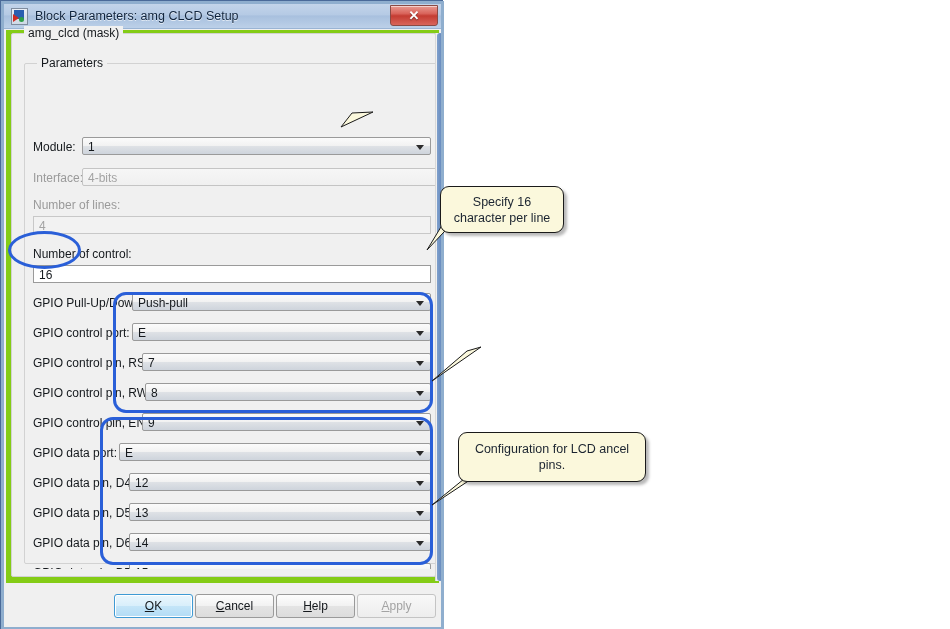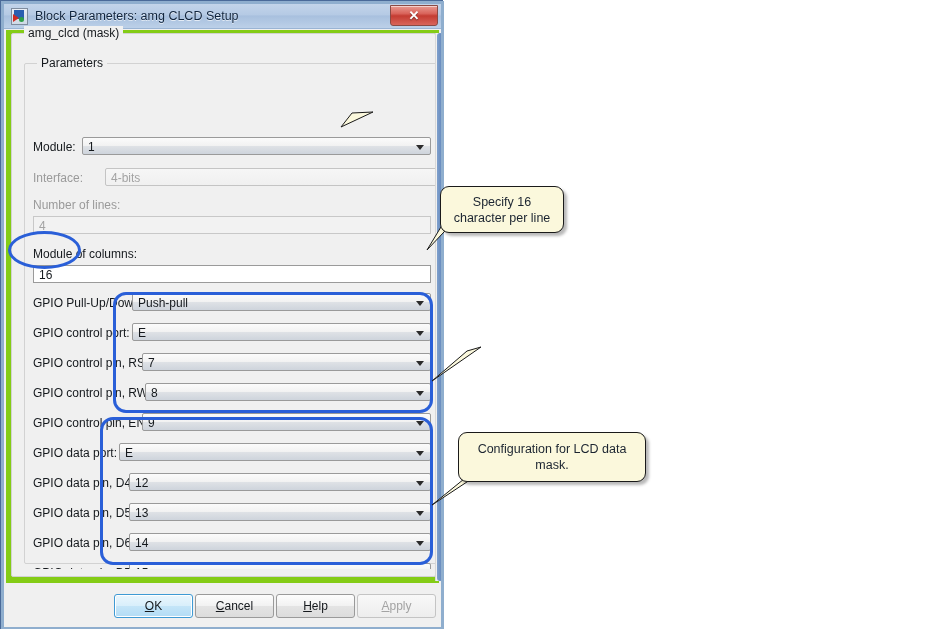--- a/index.html
+++ b/index.html
@@ -221,29 +221,29 @@
             <div class="params-legend">Parameters</div>
           </div>
 
           <div id="rows">
               <div class="lbl" style="left: 14px; top: 86px;">Module:</div>
               <div class="combo" style="left: 63px; top: 83px; width: 349px;">
                 <div class="val">1</div>
                 <div class="arrow"></div>
               </div>
               <div class="lbl disabled" style="left: 14px; top: 117px;">Interface:</div>
-              <div class="combo disabled" style="left: 63px; top: 114px; width: 377px; margin-left: 23px;">
+              <div class="combo disabled" style="left: 63px; top: 114px; width: 377px;">
                 <div class="val">4-bits</div>
                 <div class="arrow"></div>
               </div>
               <div class="lbl disabled" style="left: 14px; top: 144px;">Number of lines:</div>
               <div class="textbox disabled" style="left: 14px; top: 162px; width: 398px;">
                 <div class="val">4</div>
               </div>
-              <div class="lbl" style="left: 14px; top: 193px;">Module of columns:</div>
+              <div class="lbl" style="left: 14px; top: 193px;">Number of control:</div>
               <div class="textbox" style="left: 14px; top: 211px; width: 398px;">
                 <div class="val">16</div>
               </div>
               <div class="lbl" style="left: 14px; top: 242px;">GPIO Pull-Up/Down:</div>
               <div class="combo" style="left: 113px; top: 239px; width: 299px;">
                 <div class="val">Push-pull</div>
                 <div class="arrow"></div>
               </div>
               <div class="lbl" style="left: 14px; top: 272px;">GPIO control port:</div>
               <div class="combo" style="left: 113px; top: 269px; width: 299px;">
@@ -331,16 +331,16 @@
     </g>
   </svg>
 
 
   <div class="callout" style="left:440px; top:186px; width:124px; height:47px;">
     <span>Specify 16 character per line</span>
   </div>
 
 
   <div class="callout" style="left:458px; top:432px; width:188px; height:50px;">
-    <span>Configuration for LCD data mask.</span>
+    <span>Configuration for LCD ancel pins.</span>
   </div>
 
 </div>
 
 </body></html>

